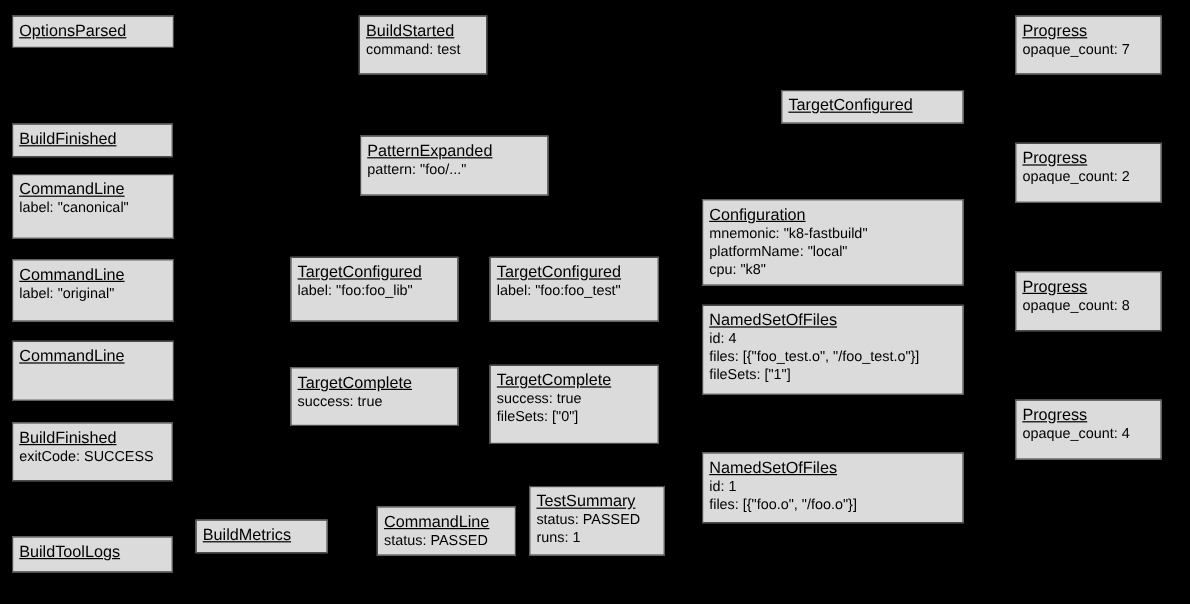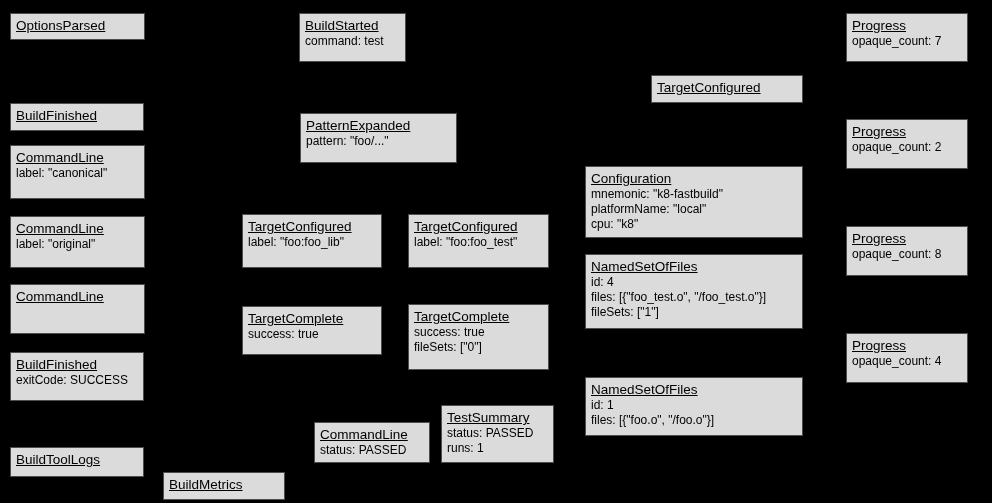--- a/index.html
+++ b/index.html
@@ -65,21 +65,21 @@
 
   <div class="node" style="left:10px;top:447px;width:134px;height:30px">
     <div class="t">BuildToolLogs</div>
   </div>
 
   <div class="node" style="left:10px;top:352px;width:134px;height:49px">
     <div class="t">BuildFinished</div>
     <div class="b">exitCode: SUCCESS</div>
   </div>
 
-  <div class="node" style="left:163px;top:472px;width:122px;height:28px">
+  <div class="node" style="left:163px;top:433px;width:110px;height:28px">
     <div class="t">BuildMetrics</div>
   </div>
 
   <div class="node" style="left:299px;top:13px;width:107px;height:49px">
     <div class="t">BuildStarted</div>
     <div class="b">command: test</div>
   </div>
 
   <div class="node" style="left:300px;top:113px;width:157px;height:50px">
     <div class="t">PatternExpanded</div>

